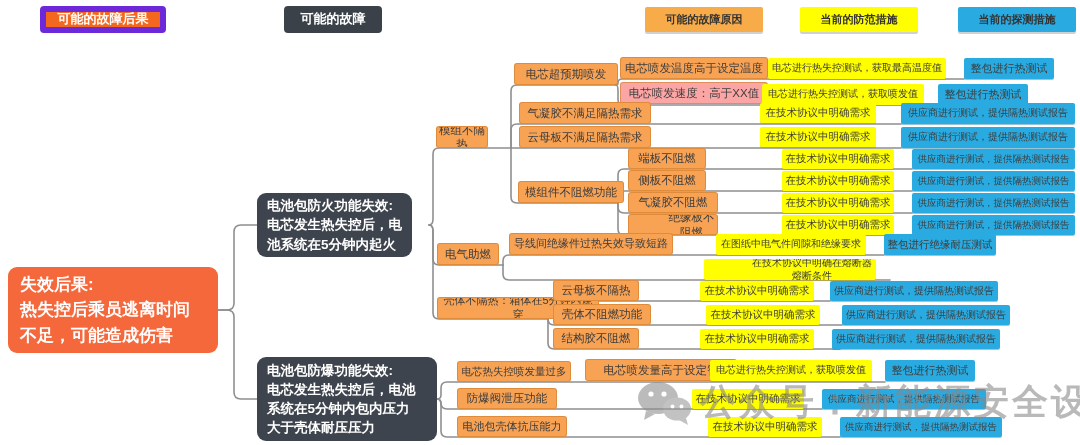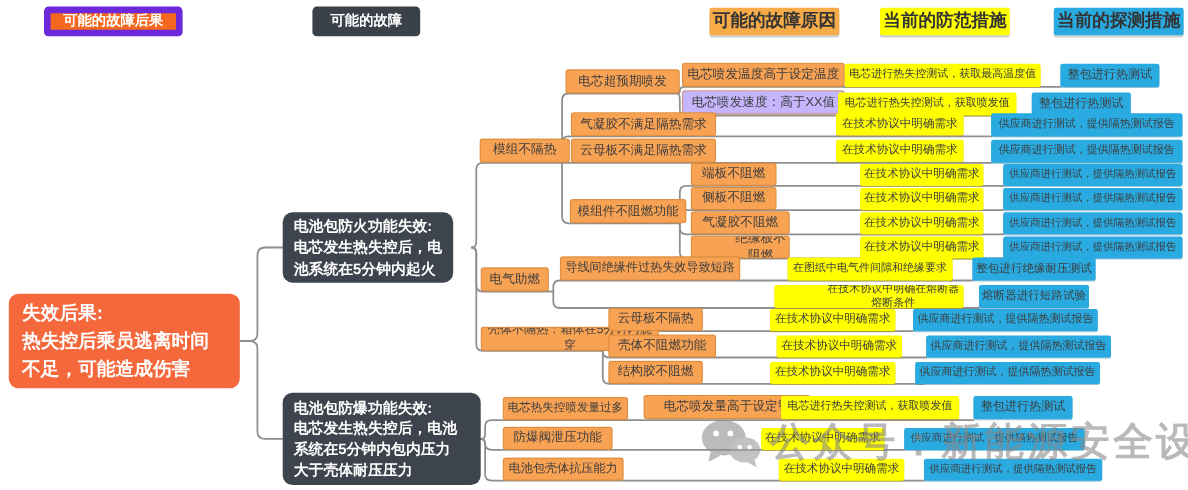--- a/index.html
+++ b/index.html
@@ -11,21 +11,21 @@
         color:#3d3d3d;line-height:1.25;}
   .cause{font-size:11px;border:1px solid rgba(205,125,45,.6);border-radius:3px;}
   .prevention{font-size:10px;border-radius:2px;box-shadow:0 1px 0 rgba(180,160,0,.5);}
   .detection{font-size:10px;border-radius:2px;box-shadow:0 1px 0 rgba(0,110,160,.4);}
   .consequence{font-size:17px;font-weight:bold;color:#fff;border-radius:9px;
                justify-content:flex-start;text-align:left;padding:6px 12px;line-height:1.5;}
   .failure{font-size:13.5px;font-weight:bold;color:#fff;border-radius:9px;
            justify-content:flex-start;text-align:left;padding:4px 10px;line-height:1.42;}
   .legend-consequence{font-size:13px;font-weight:bold;color:#fff;border:6px solid #6d28d9;border-radius:4px;}
   .legend-failure{font-size:13px;font-weight:bold;color:#fff;border-radius:4px;}
-  .legend-cause,.legend-prevention,.legend-detection{font-size:16px;font-weight:bold;color:#333;
+  .legend-cause,.legend-prevention,.legend-detection{font-size:11px;font-weight:bold;color:#333;
            border-radius:2px;box-shadow:0 2px 0 rgba(120,120,120,.35);}
   #watermark{position:absolute;z-index:3;left:636px;top:378px;display:flex;align-items:center;
              gap:8px;pointer-events:none;}
   #watermark .wm-text{font-size:36px;font-weight:bold;color:rgba(135,135,135,0.58);letter-spacing:3px;white-space:nowrap;}
 </style>
 </head>
 <body>
 
 <div id="stage">
 
@@ -89,24 +89,24 @@
 电芯发生热失控后，电
 池系统在5分钟内起火</div>
     <div class="node failure" style="left: 257px; top: 357px; width: 180px; height: 84px; background: rgb(62, 68, 77);">电池包防爆功能失效:
 电芯发生热失控后，电池
 系统在5分钟内包内压力
 大于壳体耐压压力</div>
     <div class="node cause" style="left: 514px; top: 63px; width: 104px; height: 22px; font-size: 11.5px; background: rgb(248, 162, 84);">电芯超预期喷发</div>
     <div class="node cause" style="left: 620px; top: 57px; width: 148px; height: 22px; font-size: 11.5px; background: rgb(248, 162, 84);">电芯喷发温度高于设定温度</div>
     <div class="node prevention" style="left: 768px; top: 58px; width: 178px; height: 21px; background: rgb(255, 255, 0);">电芯进行热失控测试，获取最高温度值</div>
     <div class="node detection" style="left: 964px; top: 58px; width: 90px; height: 21px; font-size: 11px; background: rgb(41, 171, 226);">整包进行热测试</div>
-    <div class="node cause" style="left: 620px; top: 82px; width: 148px; height: 22px; font-size: 11.5px; background: #c4b5fd;">电芯喷发速度：高于XX值</div>
+    <div class="node cause" style="left: 620px; top: 82px; width: 148px; height: 22px; font-size: 11.5px; background: #fca5a5;">电芯喷发速度：高于XX值</div>
     <div class="node prevention" style="left: 762px; top: 84px; width: 162px; height: 21px; background: rgb(255, 255, 0);">电芯进行热失控测试，获取喷发值</div>
     <div class="node detection" style="left: 938px; top: 84px; width: 90px; height: 21px; font-size: 11px; background: rgb(41, 171, 226);">整包进行热测试</div>
-    <div class="node cause" style="left: 436px; top: 126px; width: 82px; height: 22px; font-size: 11.5px; background: rgb(248, 162, 84); font-family: Liberation Mono, monospace;">模组不隔热</div>
+    <div class="node cause" style="left: 436px; top: 126px; width: 52px; height: 22px; font-size: 11.5px; background: rgb(248, 162, 84);">模组不隔热</div>
     <div class="node cause" style="left: 519px; top: 102px; width: 132px; height: 22px; font-size: 11.5px; background: rgb(248, 162, 84);">气凝胶不满足隔热需求</div>
     <div class="node prevention" style="left: 760px; top: 103px; width: 116px; height: 20px; font-size: 10.5px; background: rgb(255, 255, 0);">在技术协议中明确需求</div>
     <div class="node detection" style="left: 901px; top: 103px; width: 174px; height: 21px; background: rgb(41, 171, 226);">供应商进行测试，提供隔热测试报告</div>
     <div class="node cause" style="left: 519px; top: 126px; width: 132px; height: 22px; font-size: 11.5px; background: rgb(248, 162, 84);">云母板不满足隔热需求</div>
     <div class="node prevention" style="left: 760px; top: 127px; width: 116px; height: 20px; font-size: 10.5px; background: rgb(255, 255, 0);">在技术协议中明确需求</div>
     <div class="node detection" style="left: 901px; top: 127px; width: 174px; height: 21px; background: rgb(41, 171, 226);">供应商进行测试，提供隔热测试报告</div>
     <div class="node cause" style="left: 518px; top: 181px; width: 106px; height: 22px; font-size: 11.5px; background: rgb(248, 162, 84);">模组件不阻燃功能</div>
     <div class="node cause" style="left: 628px; top: 148px; width: 78px; height: 21px; font-size: 11.5px; background: rgb(248, 162, 84);">端板不阻燃</div>
     <div class="node prevention" style="left: 782px; top: 149px; width: 112px; height: 20px; font-size: 10.5px; background: rgb(255, 255, 0);">在技术协议中明确需求</div>
     <div class="node detection" style="left: 912px; top: 149px; width: 163px; height: 20px; font-size: 9.5px; background: rgb(41, 171, 226);">供应商进行测试，提供隔热测试报告</div>
@@ -117,21 +117,20 @@
     <div class="node prevention" style="left: 782px; top: 193px; width: 112px; height: 20px; font-size: 10.5px; background: rgb(255, 255, 0);">在技术协议中明确需求</div>
     <div class="node detection" style="left: 912px; top: 193px; width: 163px; height: 20px; font-size: 9.5px; background: rgb(41, 171, 226);">供应商进行测试，提供隔热测试报告</div>
     <div class="node cause" style="left: 628px; top: 214px; width: 90px; height: 21px; font-size: 11.5px; background: rgb(248, 162, 84); padding-left: 37px;">绝缘板不阻燃</div>
     <div class="node prevention" style="left: 782px; top: 215px; width: 112px; height: 20px; font-size: 10.5px; background: rgb(255, 255, 0);">在技术协议中明确需求</div>
     <div class="node detection" style="left: 912px; top: 215px; width: 163px; height: 20px; font-size: 9.5px; background: rgb(41, 171, 226);">供应商进行测试，提供隔热测试报告</div>
     <div class="node cause" style="left: 437px; top: 243px; width: 62px; height: 22px; font-size: 11.5px; background: rgb(248, 162, 84);">电气助燃</div>
     <div class="node cause" style="left: 509px; top: 233px; width: 164px; height: 22px; background: rgb(248, 162, 84);">导线间绝缘件过热失效导致短路</div>
     <div class="node prevention" style="left: 716px; top: 234px; width: 150px; height: 21px; background: rgb(255, 255, 0);">在图纸中电气件间隙和绝缘要求</div>
     <div class="node detection" style="left: 884px; top: 234px; width: 112px; height: 21px; font-size: 10.5px; background: rgb(41, 171, 226);">整包进行绝缘耐压测试</div>
     <div class="node prevention" style="left: 704px; top: 259px; width: 172px; height: 21px; background: rgb(255, 255, 0); padding-left: 44px;">在技术协议中明确在熔断器熔断条件</div>
-    <div class="node detection" style="left: 890px; top: 259px; width: 100px; height: 21px; font-size: 10.5px; background: rgb(41, 171, 226);">熔断器进行短路试验</div>
     <div class="node cause" style="left: 437px; top: 297px; width: 162px; height: 22px; background: rgb(248, 162, 84);">壳体不隔热：箱体在5分钟内烧穿</div>
     <div class="node cause" style="left: 553px; top: 280px; width: 86px; height: 21px; font-size: 11.5px; background: rgb(248, 162, 84);">云母板不隔热</div>
     <div class="node prevention" style="left: 700px; top: 281px; width: 114px; height: 20px; font-size: 10.5px; background: rgb(255, 255, 0);">在技术协议中明确需求</div>
     <div class="node detection" style="left: 830px; top: 281px; width: 168px; height: 20px; background: rgb(41, 171, 226);">供应商进行测试，提供隔热测试报告</div>
     <div class="node cause" style="left: 553px; top: 304px; width: 98px; height: 21px; font-size: 11.5px; background: rgb(248, 162, 84);">壳体不阻燃功能</div>
     <div class="node prevention" style="left: 706px; top: 305px; width: 114px; height: 20px; font-size: 10.5px; background: rgb(255, 255, 0);">在技术协议中明确需求</div>
     <div class="node detection" style="left: 842px; top: 305px; width: 168px; height: 20px; background: rgb(41, 171, 226);">供应商进行测试，提供隔热测试报告</div>
     <div class="node cause" style="left: 553px; top: 328px; width: 86px; height: 21px; font-size: 11.5px; background: rgb(248, 162, 84);">结构胶不阻燃</div>
     <div class="node prevention" style="left: 700px; top: 329px; width: 114px; height: 20px; font-size: 10.5px; background: rgb(255, 255, 0);">在技术协议中明确需求</div>
     <div class="node detection" style="left: 832px; top: 329px; width: 168px; height: 20px; background: rgb(41, 171, 226);">供应商进行测试，提供隔热测试报告</div>

